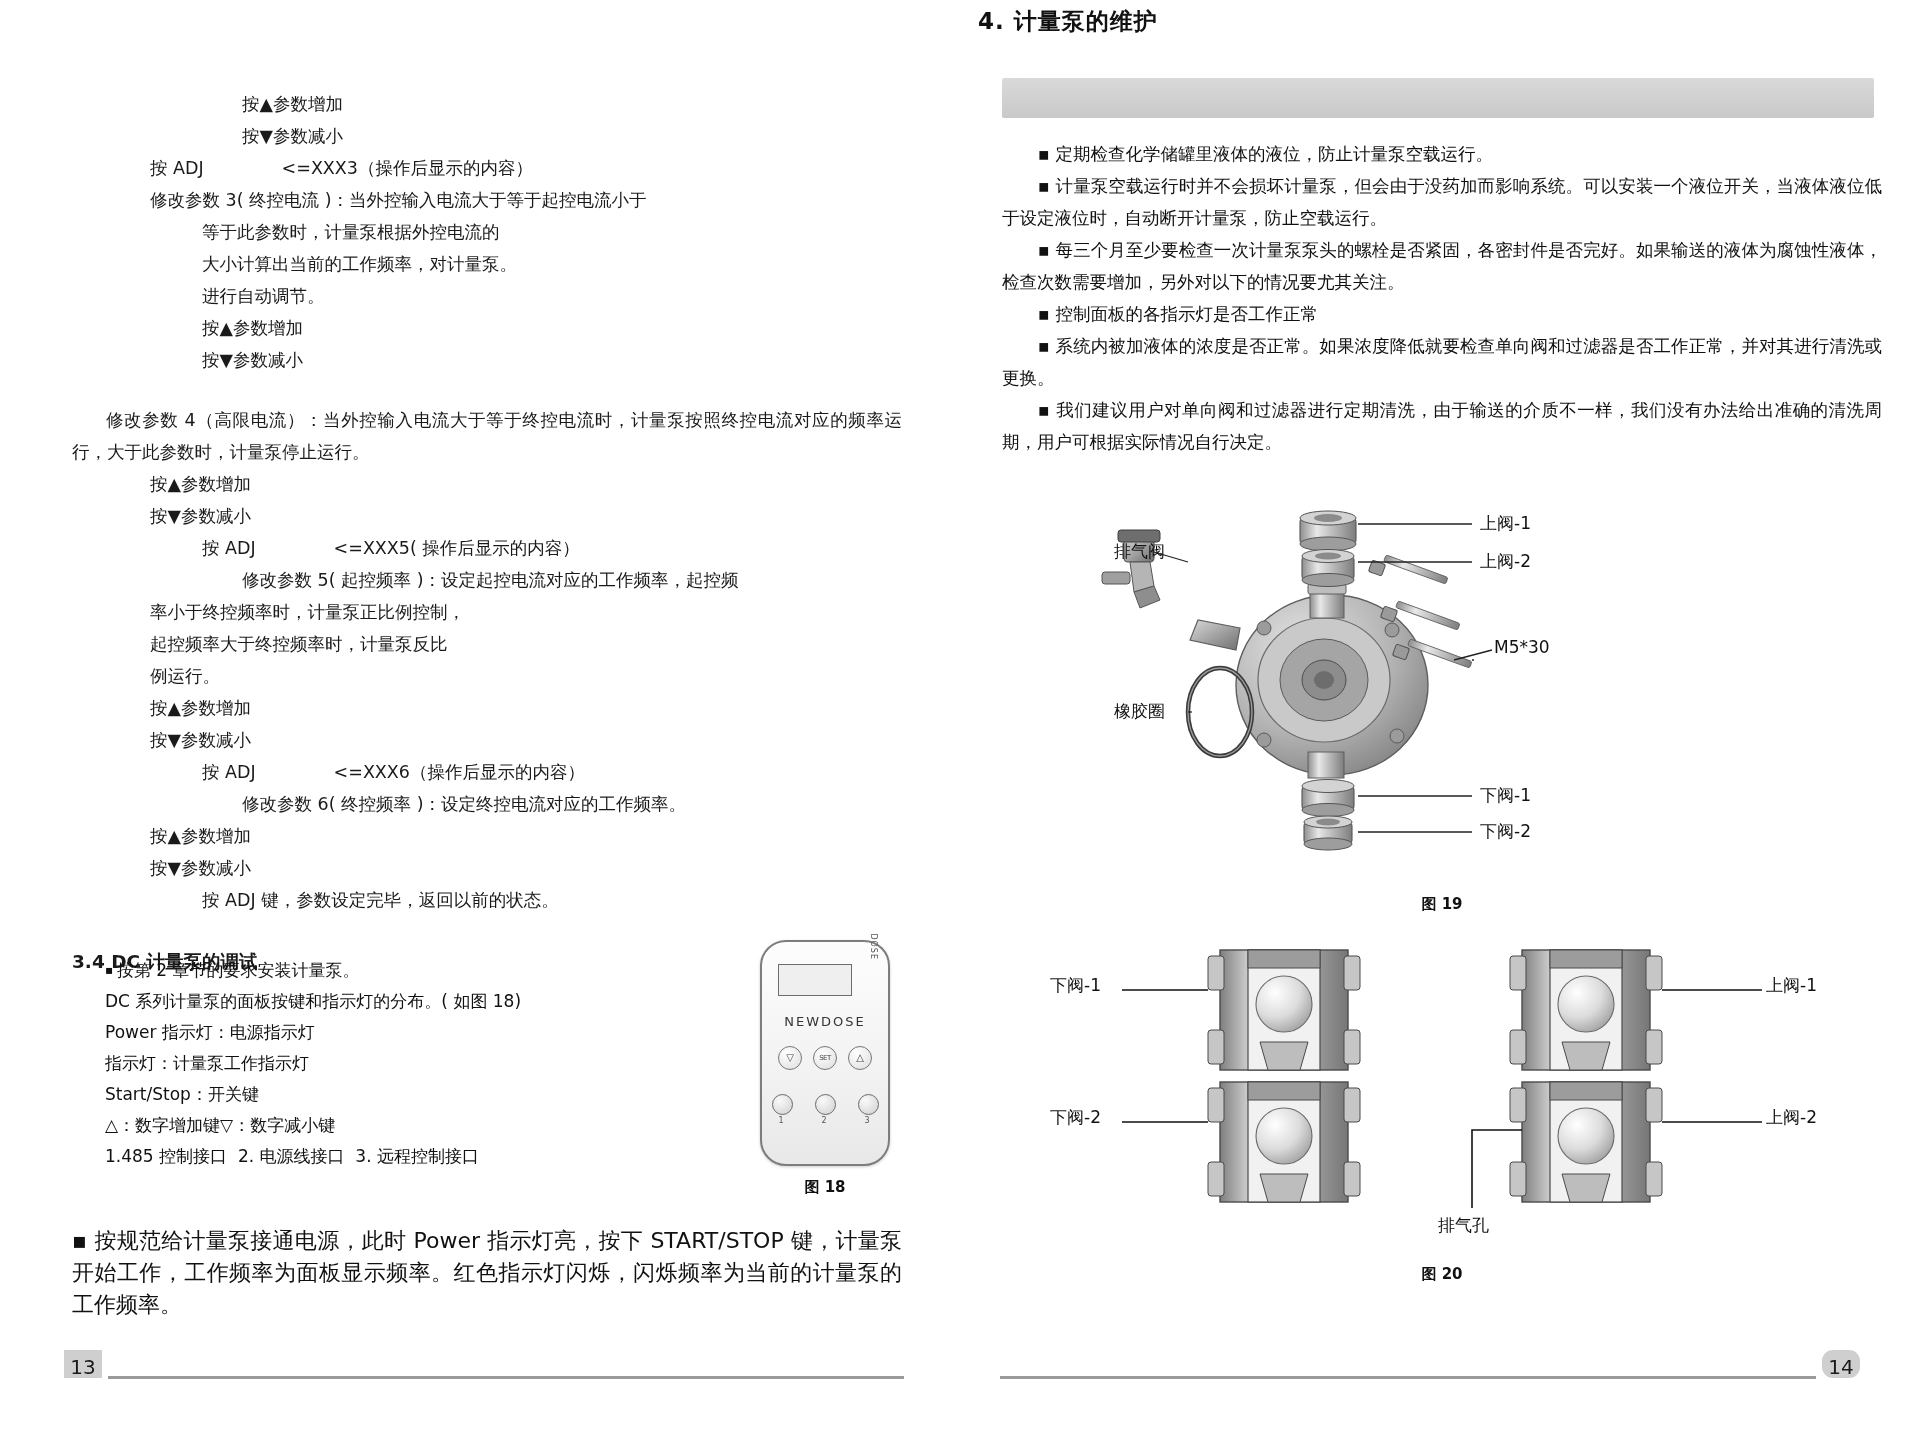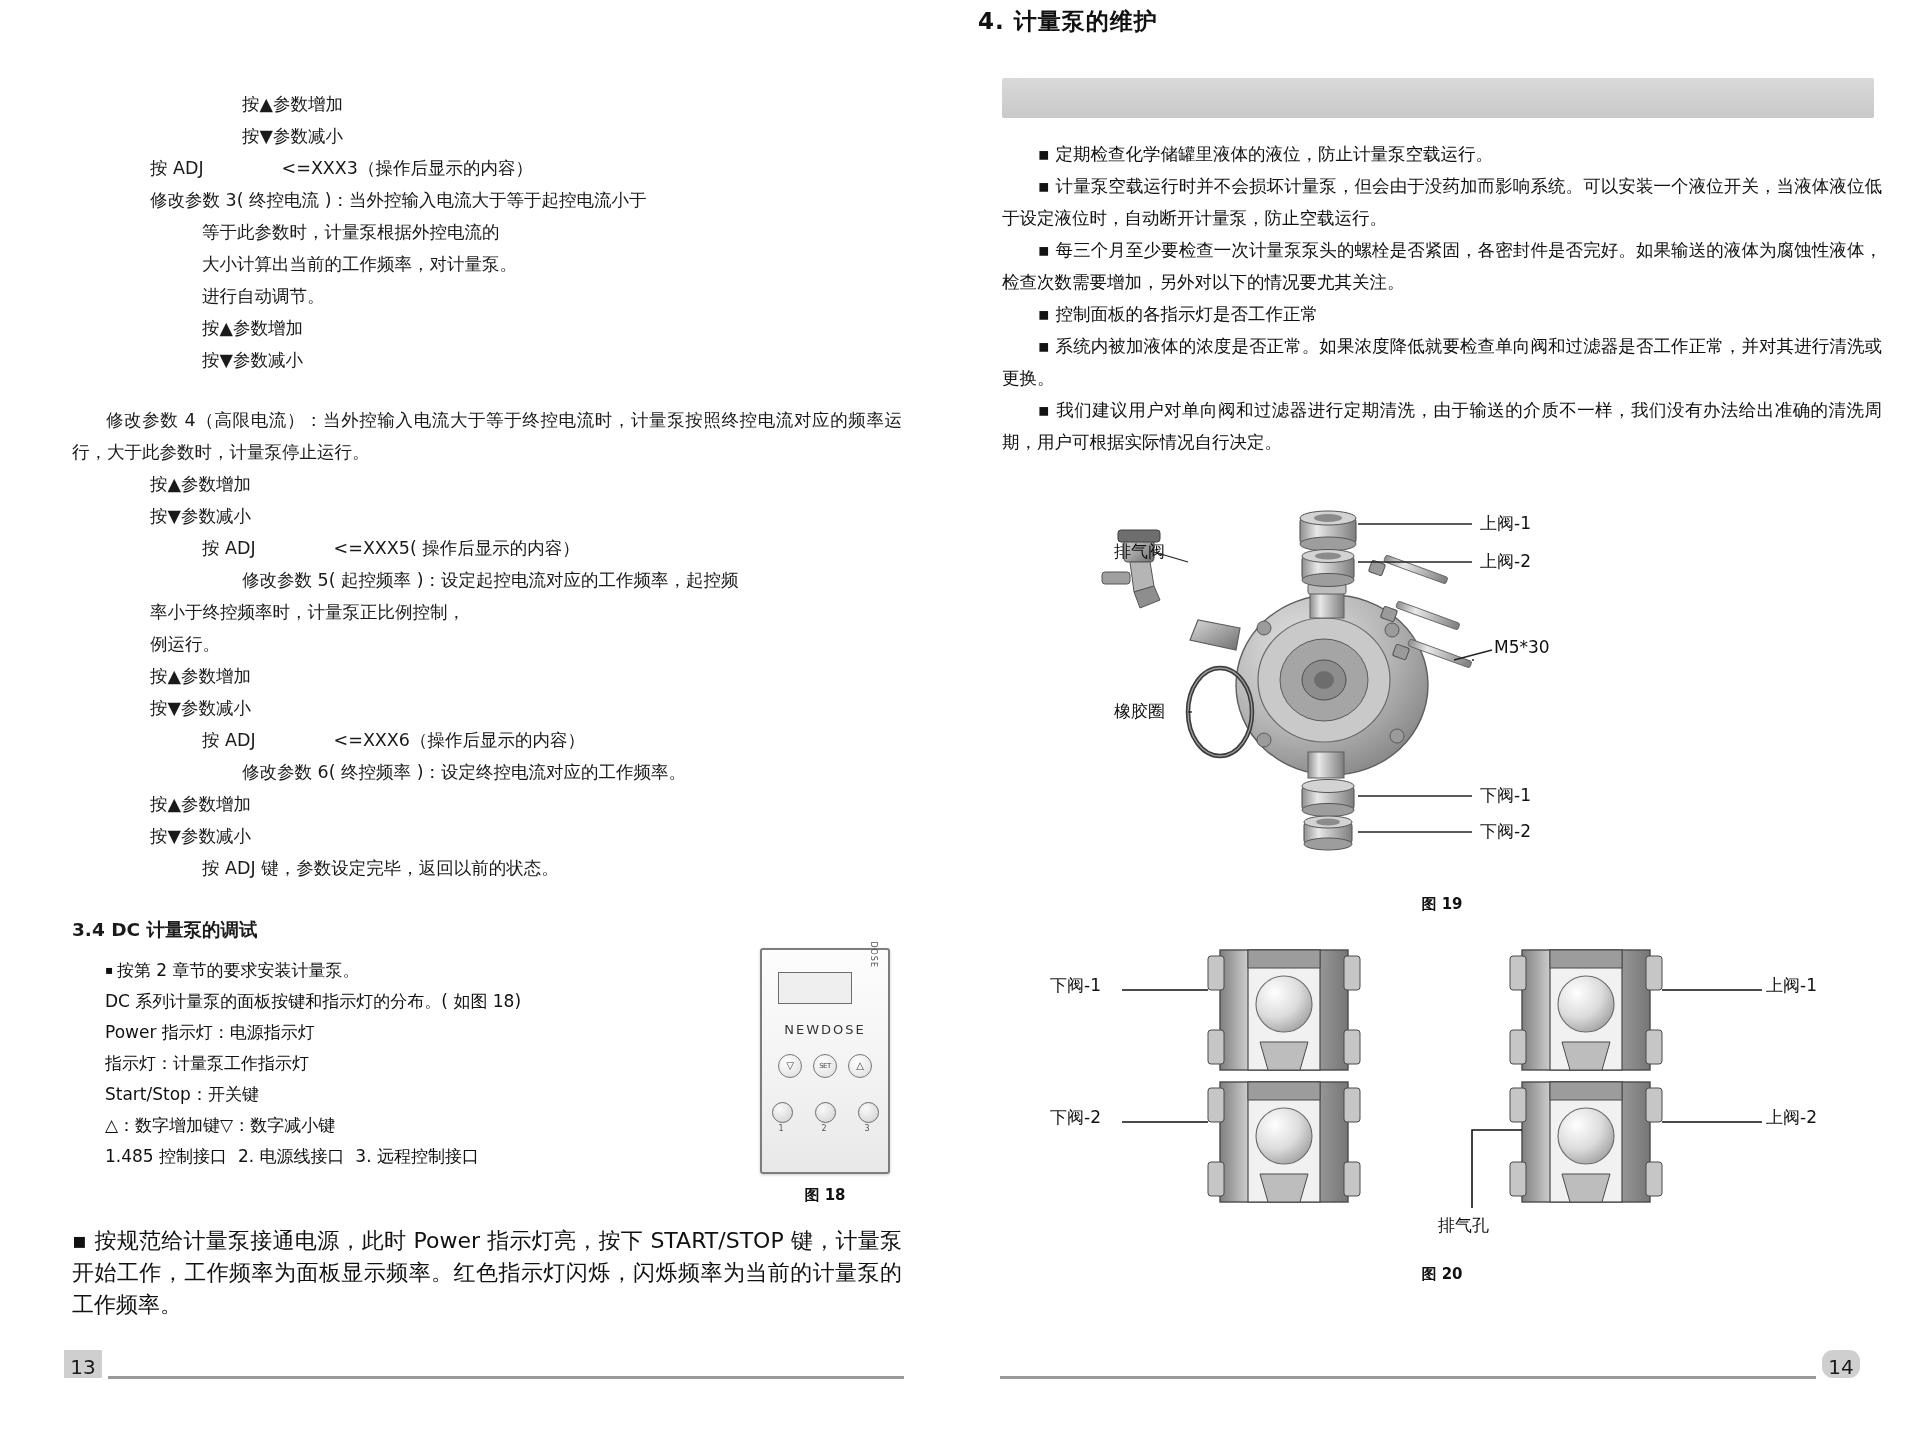--- a/index.html
+++ b/index.html
@@ -78,23 +78,23 @@
   .device-wrap {
     position: absolute;
     left: 735px;
     top: 940px;
     width: 180px;
     text-align: center;
   }
   .device {
     width: 126px;
     height: 222px;
-    margin: 8px auto;
+    margin: 0 auto;
     border: 2px solid #7d7d7d;
-    border-radius: 3px;
+    border-radius: 26px;
     background: linear-gradient(180deg,#fdfdfd 0%, #f2f2f2 60%, #e8e8e8 100%);
     position: relative;
     box-shadow: 0 1px 3px rgba(0,0,0,0.2);
   }
   .device-screen {
     position: absolute;
     left: 16px;
     top: 22px;
     width: 72px;
     height: 30px;
@@ -290,20 +290,21 @@
 
     <div class="gap"></div>
 
     <div class="para para-ind">修改参数 4（高限电流）：当外控输入电流大于等于终控电流时，计量泵按照终控电流对应的频率运行，大于此参数时，计量泵停止运行。</div>
 
     <div class="ln indent5">按▲参数增加</div>
     <div class="ln indent5">按▼参数减小</div>
     <div class="ln indent2">按 ADJ              &lt;=XXX5( 操作后显示的内容）</div>
     <div class="ln indent3">修改参数 5( 起控频率 )：设定起控电流对应的工作频率，起控频</div>
     <div class="ln indent5">率小于终控频率时，计量泵正比例控制，</div>
+    <div class="ln indent5">起控频率大于终控频率时，计量泵反比</div>
     <div class="ln indent5">例运行。</div>
     <div class="ln indent5">按▲参数增加</div>
     <div class="ln indent5">按▼参数减小</div>
     <div class="ln indent2">按 ADJ              &lt;=XXX6（操作后显示的内容）</div>
     <div class="ln indent3">修改参数 6( 终控频率 )：设定终控电流对应的工作频率。</div>
     <div class="ln indent5">按▲参数增加</div>
     <div class="ln indent5">按▼参数减小</div>
     <div class="ln indent2">按 ADJ 键，参数设定完毕，返回以前的状态。</div>
 
     <div class="sec-title">3.4  DC 计量泵的调试</div>

